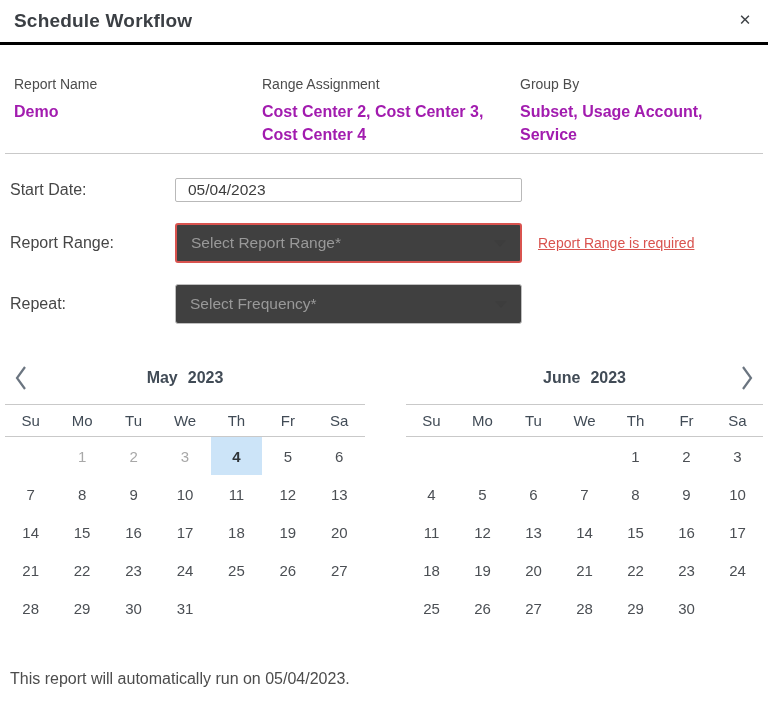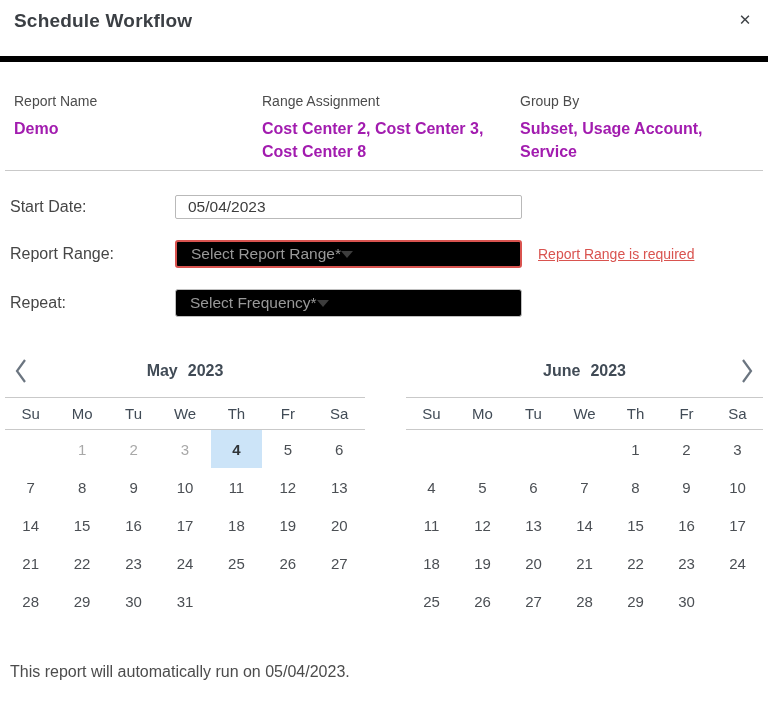--- a/index.html
+++ b/index.html
@@ -1,20 +1,20 @@
 <!DOCTYPE html>
 <html><head>
 <meta charset="utf-8">
 <style>
   * { margin:0; padding:0; box-sizing:border-box; }
   html,body { width:768px; height:706px; background:#fff; overflow:hidden;
               font-family:"Liberation Sans", sans-serif; }
 
   
-  .modal-header { position:relative; height:62px; border-bottom:6px solid #000000;
+  .modal-header { position:relative; height:45px; border-bottom:3px solid #000000;
                   padding:10px 14px 0; }
   .modal-title { font-size:19px; font-weight:700; color:#3b3f44; letter-spacing:.2px; }
   .close-btn { position:absolute; right:12px; top:9px; width:22px; height:22px;
                display:flex; align-items:center; justify-content:center;
                font-size:15px; color:#3f4347; cursor:pointer; }
 
   
   .summary { display:grid; grid-template-columns:248px 258px auto;
              padding:31px 14px 0; }
   .sum-label { font-size:14px; color:#4c4c4c; margin-bottom:8px; }
@@ -22,23 +22,23 @@
   .sum-col2 .sum-value { max-width:222px; }
   .divider { border:none; border-top:1px solid #c9c9c9; margin:7px 5px 0; }
 
   
   .form { padding:24px 0 0 10px; }
   .form-row { display:flex; align-items:center; margin-bottom:21px; }
   .form-label { width:165px; font-size:16px; color:#464646; flex:0 0 165px; }
   .text-input { width:347px; height:24px; border:1px solid #b9b9b9; border-radius:2px;
                 font-family:"Liberation Sans", sans-serif;
                 font-size:15.5px; color:#3d3d3d; padding:0 12px; outline:none; }
-  .select { width:347px; height:28px; border:1px solid #bfbfbf; border-radius:3px;
-            display:flex; align-items:center; 
-            padding:0 14px; cursor:pointer; background:#000000; }
+  .select { width:347px; height:40px; border:1px solid #bfbfbf; border-radius:3px;
+            display:flex; align-items:center; justify-content:space-between;
+            padding:0 14px; cursor:pointer; background:#404040; }
   .select.error { border:2px solid #d9534f; }
   .placeholder { font-size:15.5px; color:#999; }
   .caret { width:0; height:0; border-left:6px solid transparent;
            border-right:6px solid transparent; border-top:7px solid #3d3d3d; }
   .error-text { font-size:14px; color:#d9534f; margin-left:16px;text-decoration:underline; }
 
   
   .calendars { display:flex; justify-content:space-between; padding:0 5px; margin-top:28px; }
   .cal { }
   .cal-left { width:360px; }
@@ -74,21 +74,21 @@
     <div class="close-btn">✕</div>
   </div>
 
   <div class="summary">
     <div class="sum-col1">
       <div class="sum-label">Report Name</div>
       <div class="sum-value">Demo</div>
     </div>
     <div class="sum-col2">
       <div class="sum-label">Range Assignment</div>
-      <div class="sum-value">Cost Center 2, Cost Center 3, Cost Center 8</div>
+      <div class="sum-value">Cost Center 2, Cost Center 3, Cost Center 4</div>
     </div>
     <div class="sum-col3">
       <div class="sum-label">Group By</div>
       <div class="sum-value">Subset, Usage Account, Service</div>
     </div>
   </div>
   <hr class="divider">
 
   <div class="form">
     <div class="form-row">

